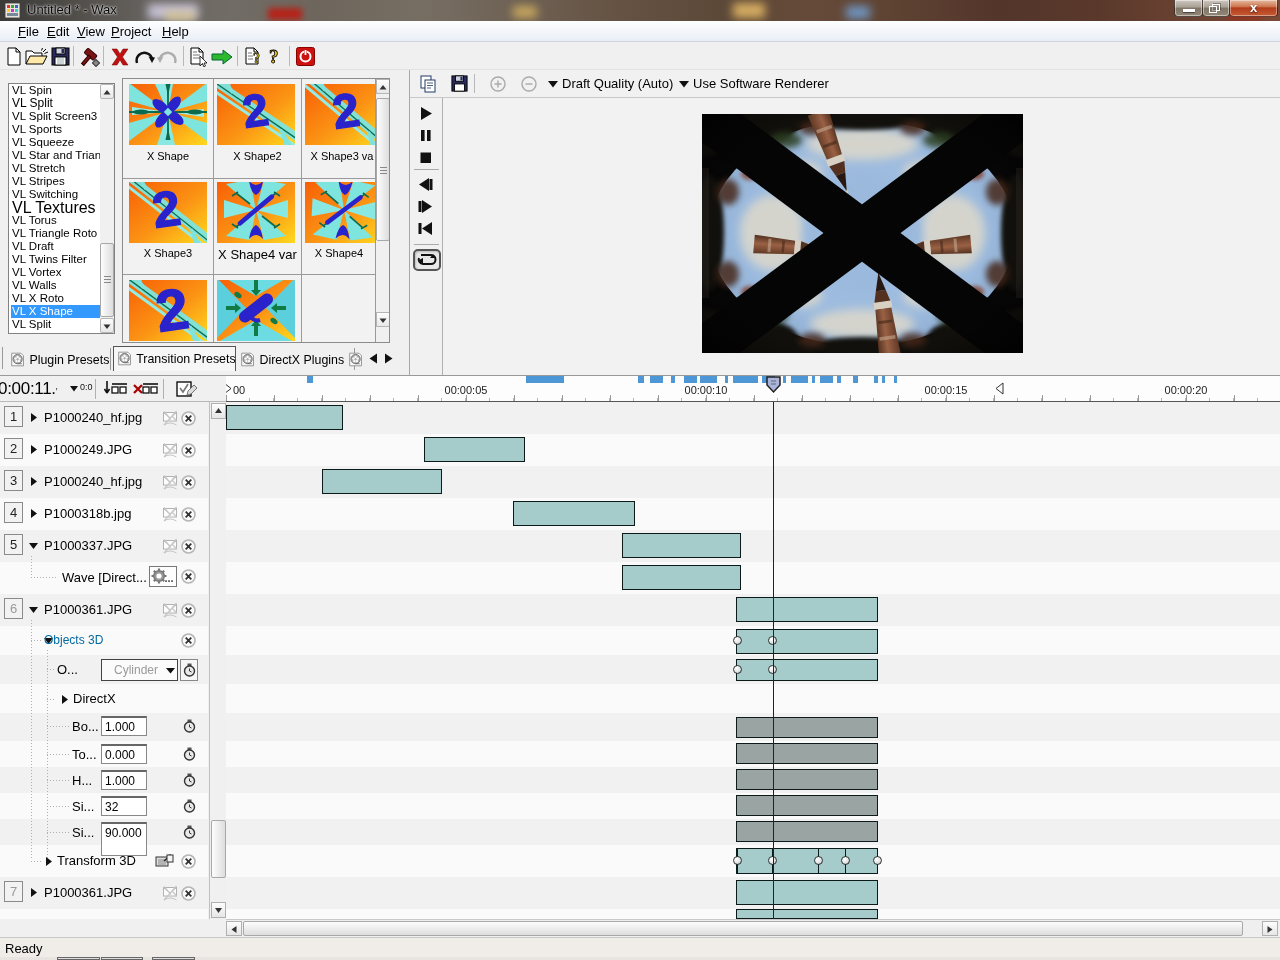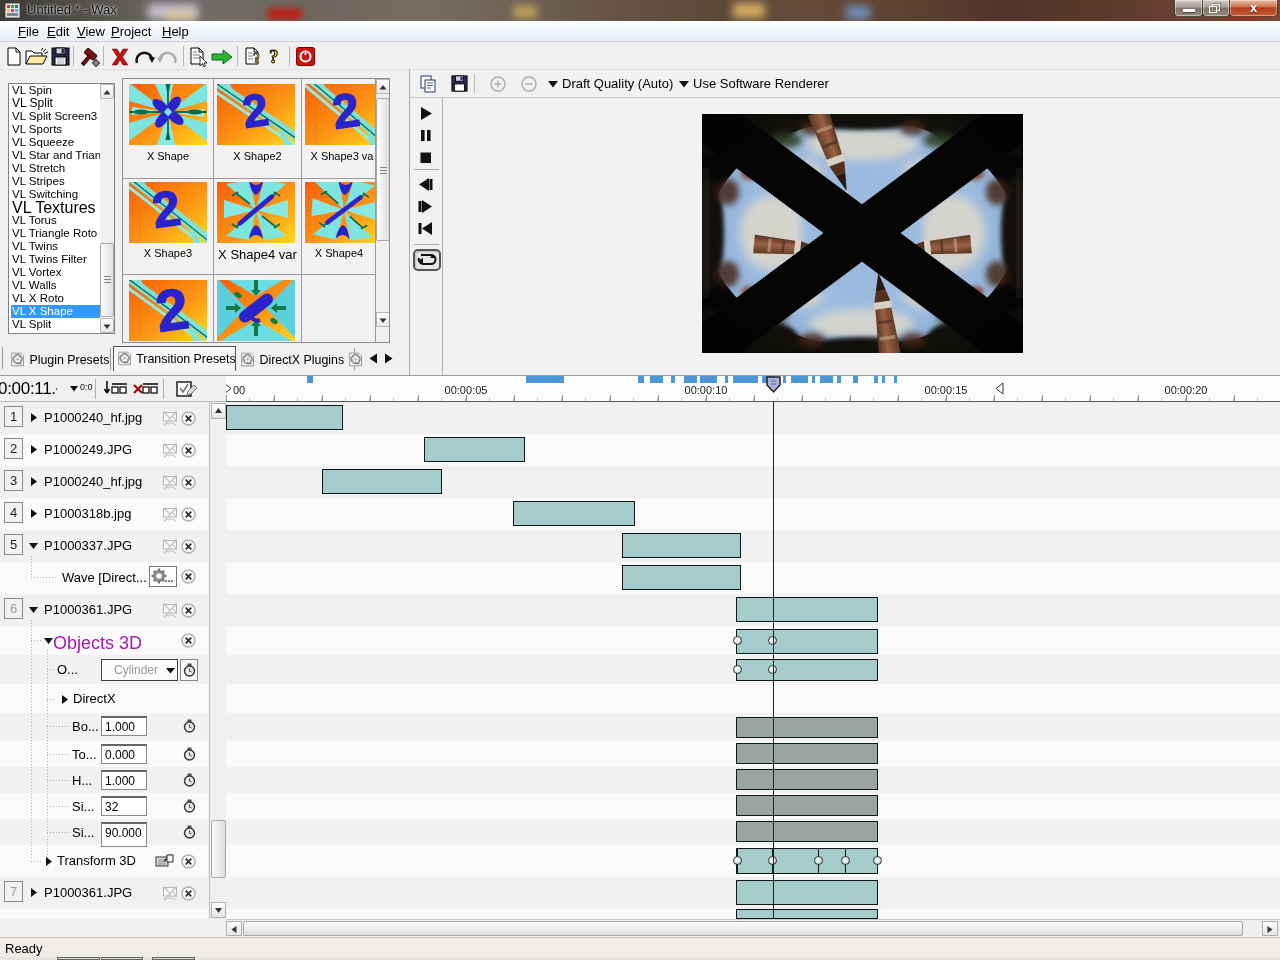--- a/index.html
+++ b/index.html
@@ -126,21 +126,21 @@
 <div class="ab" style="left:2px;top:26px;width:89px;height:13px;font-size:11.5px;line-height:13px;white-space:nowrap;overflow:hidden;color:#000;padding-left:1px">VL Split Screen3</div>
 <div class="ab" style="left:2px;top:39px;width:89px;height:13px;font-size:11.5px;line-height:13px;white-space:nowrap;overflow:hidden;color:#000;padding-left:1px">VL Sports</div>
 <div class="ab" style="left:2px;top:52px;width:89px;height:13px;font-size:11.5px;line-height:13px;white-space:nowrap;overflow:hidden;color:#000;padding-left:1px">VL Squeeze</div>
 <div class="ab" style="left:2px;top:65px;width:89px;height:13px;font-size:11.5px;line-height:13px;white-space:nowrap;overflow:hidden;color:#000;padding-left:1px">VL Star and Triangle</div>
 <div class="ab" style="left:2px;top:78px;width:89px;height:13px;font-size:11.5px;line-height:13px;white-space:nowrap;overflow:hidden;color:#000;padding-left:1px">VL Stretch</div>
 <div class="ab" style="left:2px;top:91px;width:89px;height:13px;font-size:11.5px;line-height:13px;white-space:nowrap;overflow:hidden;color:#000;padding-left:1px">VL Stripes</div>
 <div class="ab" style="left:2px;top:104px;width:89px;height:13px;font-size:11.5px;line-height:13px;white-space:nowrap;overflow:hidden;color:#000;padding-left:1px">VL Switching</div>
 <div class="ab" style="left:2px;top:117px;width:89px;height:13px;font-size:16px;line-height:13px;white-space:nowrap;overflow:hidden;color:#000;padding-left:1px">VL Textures</div>
 <div class="ab" style="left:2px;top:130px;width:89px;height:13px;font-size:11.5px;line-height:13px;white-space:nowrap;overflow:hidden;color:#000;padding-left:1px">VL Torus</div>
 <div class="ab" style="left:2px;top:143px;width:89px;height:13px;font-size:11.5px;line-height:13px;white-space:nowrap;overflow:hidden;color:#000;padding-left:1px">VL Triangle Roto</div>
-<div class="ab" style="left:2px;top:156px;width:89px;height:13px;font-size:11.5px;line-height:13px;white-space:nowrap;overflow:hidden;color:#000;padding-left:1px">VL Twins</div>
+<div class="ab" style="left:2px;top:156px;width:89px;height:13px;font-size:11.5px;line-height:13px;white-space:nowrap;overflow:hidden;color:#000;padding-left:1px">VL Draft</div>
 <div class="ab" style="left:2px;top:169px;width:89px;height:13px;font-size:11.5px;line-height:13px;white-space:nowrap;overflow:hidden;color:#000;padding-left:1px">VL Twins Filter</div>
 <div class="ab" style="left:2px;top:182px;width:89px;height:13px;font-size:11.5px;line-height:13px;white-space:nowrap;overflow:hidden;color:#000;padding-left:1px">VL Vortex</div>
 <div class="ab" style="left:2px;top:195px;width:89px;height:13px;font-size:11.5px;line-height:13px;white-space:nowrap;overflow:hidden;color:#000;padding-left:1px">VL Walls</div>
 <div class="ab" style="left:2px;top:208px;width:89px;height:13px;font-size:11.5px;line-height:13px;white-space:nowrap;overflow:hidden;color:#000;padding-left:1px">VL X Roto</div>
 <div class="ab" style="left:2px;top:221px;width:89px;height:13px;font-size:11.5px;line-height:13px;white-space:nowrap;overflow:hidden;background:#3399ff;color:#fff;padding-left:1px">VL X Shape</div>
 <div class="ab" style="left:2px;top:234px;width:89px;height:13px;font-size:11.5px;line-height:13px;white-space:nowrap;overflow:hidden;color:#000;padding-left:1px">VL Split</div>
 <div class="ab" style="left:91px;top:0;width:14px;height:249px;background:#f0f0f0">
 <div class="ab" style="left:0;top:0;width:14px;height:15px;background:linear-gradient(#fdfdfd,#e8e8e8);border:1px solid #b5b5b5;border-radius:2px">
 <svg width="12" height="13">
           <path d="M6 4 L9.5 8.5 L2.5 8.5 Z" fill="#333"></path>
@@ -831,21 +831,21 @@
     </svg></div>
 <div class="ab" style="left:181px;top:569px"><svg width="15" height="15" viewBox="0 0 15 15">
 <circle cx="7.5" cy="7.5" r="6.5" fill="#fafafa" stroke="#b5b5b5" stroke-width="1.6"></circle>
 <path d="M4.7 4.7 L10.3 10.3 M10.3 4.7 L4.7 10.3" stroke="#333" stroke-width="1.8"></path>
     </svg></div>
 <div class="ab" style="left:31px;top:620px;width:1px;height:240px;background-image:repeating-linear-gradient(180deg,#b0b0b0 0 1px,transparent 1px 3px)"></div>
 <div class="ab" style="left:31px;top:640px;width:12px;height:1px;background-image:repeating-linear-gradient(90deg,#b0b0b0 0 1px,transparent 1px 3px)"></div>
 <svg class="ab" style="left:44px;top:636px" width="9" height="9">
     <path d="M0 2 L9 2 L4.5 8 Z" fill="#111"></path>
   </svg>
-<div class="ab" style="left:53px;top:633px;font-size:18px;color:#a21caf;white-space:nowrap">Objects 3D</div>
+<div class="ab" style="left:44px;top:633px;font-size:12px;color:#0369a1;white-space:nowrap">Objects 3D</div>
 <div class="ab" style="left:181px;top:633px"><svg width="15" height="15" viewBox="0 0 15 15">
 <circle cx="7.5" cy="7.5" r="6.5" fill="#fafafa" stroke="#b5b5b5" stroke-width="1.6"></circle>
 <path d="M4.7 4.7 L10.3 10.3 M10.3 4.7 L4.7 10.3" stroke="#333" stroke-width="1.8"></path>
     </svg></div>
 <div class="ab" style="left:47px;top:650px;width:1px;height:210px;background-image:repeating-linear-gradient(180deg,#b0b0b0 0 1px,transparent 1px 3px)"></div>
 <div class="ab" style="left:47px;top:669px;width:8px;height:1px;background-image:repeating-linear-gradient(90deg,#b0b0b0 0 1px,transparent 1px 3px)"></div>
 <div class="ab" style="left:57px;top:662px;font-size:13px;color:#000;white-space:nowrap">O...</div>
 <div class="ab" style="left:101px;top:659px;width:77px;height:22px;border:1.5px solid #444;background:#fbfbfb;font-size:12px;color:#9a9a9a;padding:3px 0 0 12px;line-height:15px">Cylinder
 <svg class="ab" style="left:64px;top:8px" width="9" height="6">
       <path d="M0 0 L9 0 L4.5 5.5 Z" fill="#111"></path>
@@ -887,21 +887,21 @@
 <div class="ab" style="left:47px;top:806px;width:22px;height:1px;background-image:repeating-linear-gradient(90deg,#b0b0b0 0 1px,transparent 1px 3px)"></div>
 <div class="ab" style="left:72px;top:799px;font-size:13px;color:#000;white-space:nowrap">Si...</div>
 <div class="ab" style="left:101px;top:796px;width:46px;height:20px;border:1px solid #888;border-top:2px solid #666;background:#fff;font-size:12px;color:#000;padding:2px 0 0 3px">32</div>
 <div class="ab" style="left:183px;top:799px"><svg width="13" height="14" viewBox="0 0 13 14">
 <rect x="4.5" y="0.5" width="4" height="2.5" fill="#555"></rect>
 <circle cx="6.5" cy="8" r="5" fill="#e9e9e9" stroke="#333" stroke-width="1.4"></circle>
 <path d="M6.5 5.5 V8 L8.5 9" stroke="#333" fill="none"></path>
     </svg></div>
 <div class="ab" style="left:47px;top:832px;width:22px;height:1px;background-image:repeating-linear-gradient(90deg,#b0b0b0 0 1px,transparent 1px 3px)"></div>
 <div class="ab" style="left:72px;top:825px;font-size:13px;color:#000;white-space:nowrap">Si...</div>
-<div class="ab" style="left:101px;top:822px;width:46px;height:25px;border:1px solid #888;border-top:2px solid #666;background:#fff;font-size:12px;color:#000;padding:2px 0 0 3px">90.000</div>
+<div class="ab" style="left:101px;top:822px;width:46px;height:34px;border:1px solid #888;border-top:2px solid #666;background:#fff;font-size:12px;color:#000;padding:2px 0 0 3px">90.000</div>
 <div class="ab" style="left:183px;top:825px"><svg width="13" height="14" viewBox="0 0 13 14">
 <rect x="4.5" y="0.5" width="4" height="2.5" fill="#555"></rect>
 <circle cx="6.5" cy="8" r="5" fill="#e9e9e9" stroke="#333" stroke-width="1.4"></circle>
 <path d="M6.5 5.5 V8 L8.5 9" stroke="#333" fill="none"></path>
     </svg></div>
 <div class="ab" style="left:31px;top:861px;width:12px;height:1px;background-image:repeating-linear-gradient(90deg,#b0b0b0 0 1px,transparent 1px 3px)"></div>
 <svg class="ab" style="left:44px;top:857px" width="9" height="9">
     <path d="M2 0 L8 4.5 L2 9 Z" fill="#111"></path>
   </svg>
 <div class="ab" style="left:57px;top:853px;font-size:13px;color:#000;white-space:nowrap">Transform 3D</div>

